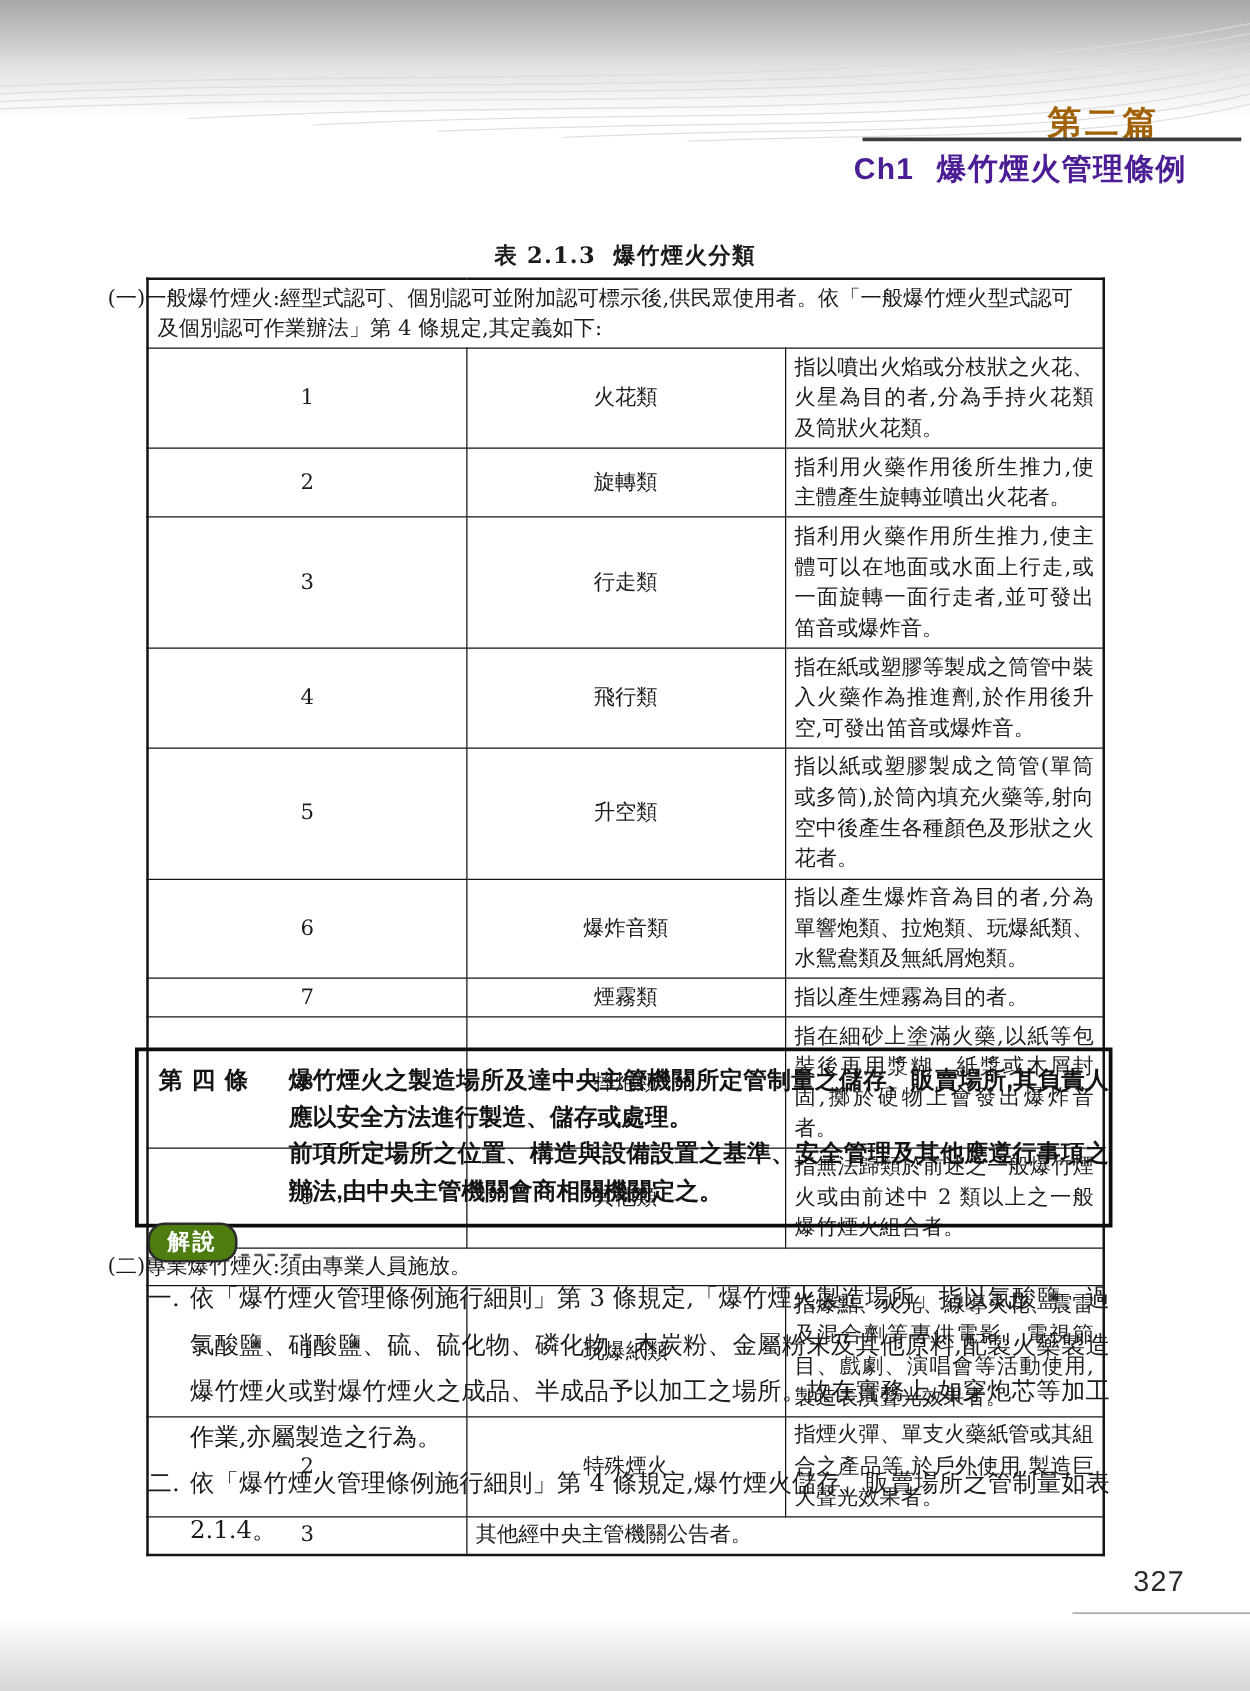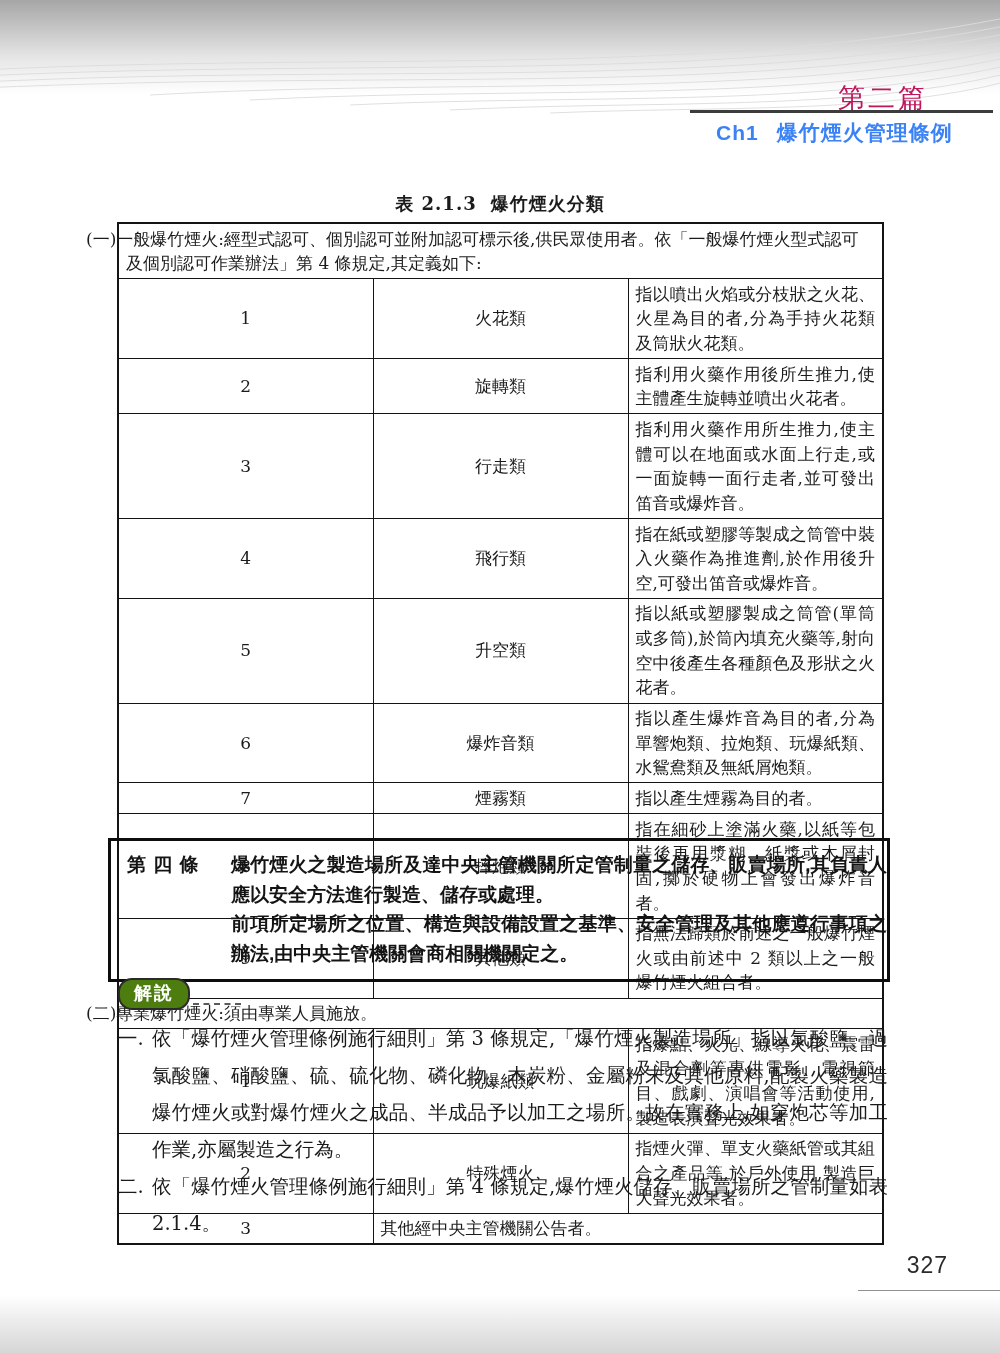--- a/index.html
+++ b/index.html
@@ -13,30 +13,30 @@
   }
   
   .top-band{
     position:absolute;left:0;top:0;width:1000px;height:115px;
     background:linear-gradient(to bottom,#a6a6a6 0%,#c2c2c2 22%,#e6e6e6 50%,#ffffff 82%);
   }
   .top-band svg{position:absolute;left:0;top:0;}
   
   .part-label{
     position:absolute;top:80px;right:72px;
-    font-size:27px;letter-spacing:3px;color:#be185d;font-weight:400;
+    font-size:27px;letter-spacing:3px;color:#a16207;font-weight:700;
   }
   .header-rule{
     position:absolute;left:690px;top:110px;width:303px;height:3px;
     background:#3c3c3c;
   }
   .chapter-title{
-    position:absolute;left:716px;top:119px;
-    font-family:"Liberation Sans","DejaVu Sans",sans-serif;
-    font-size:21px;font-weight:bold;color:#3b82f6;letter-spacing:1px;
+    position:absolute;left:683px;top:119px;
+    font-family:"Liberation Sans","DejaVu Sans",sans-serif;
+    font-size:24px;font-weight:bold;color:#4c1d95;letter-spacing:1px;
     white-space:nowrap;
   }
   .chapter-title .ch-no{margin-right:18px;}
   
   .table-title{
     position:absolute;left:0;top:192px;width:1000px;
     text-align:center;font-size:18px;font-weight:600;letter-spacing:1px;
   }
   .table-title .tno{margin-right:14px;}
   .class-table-wrap{position:absolute;left:117px;top:222px;width:767px;}

